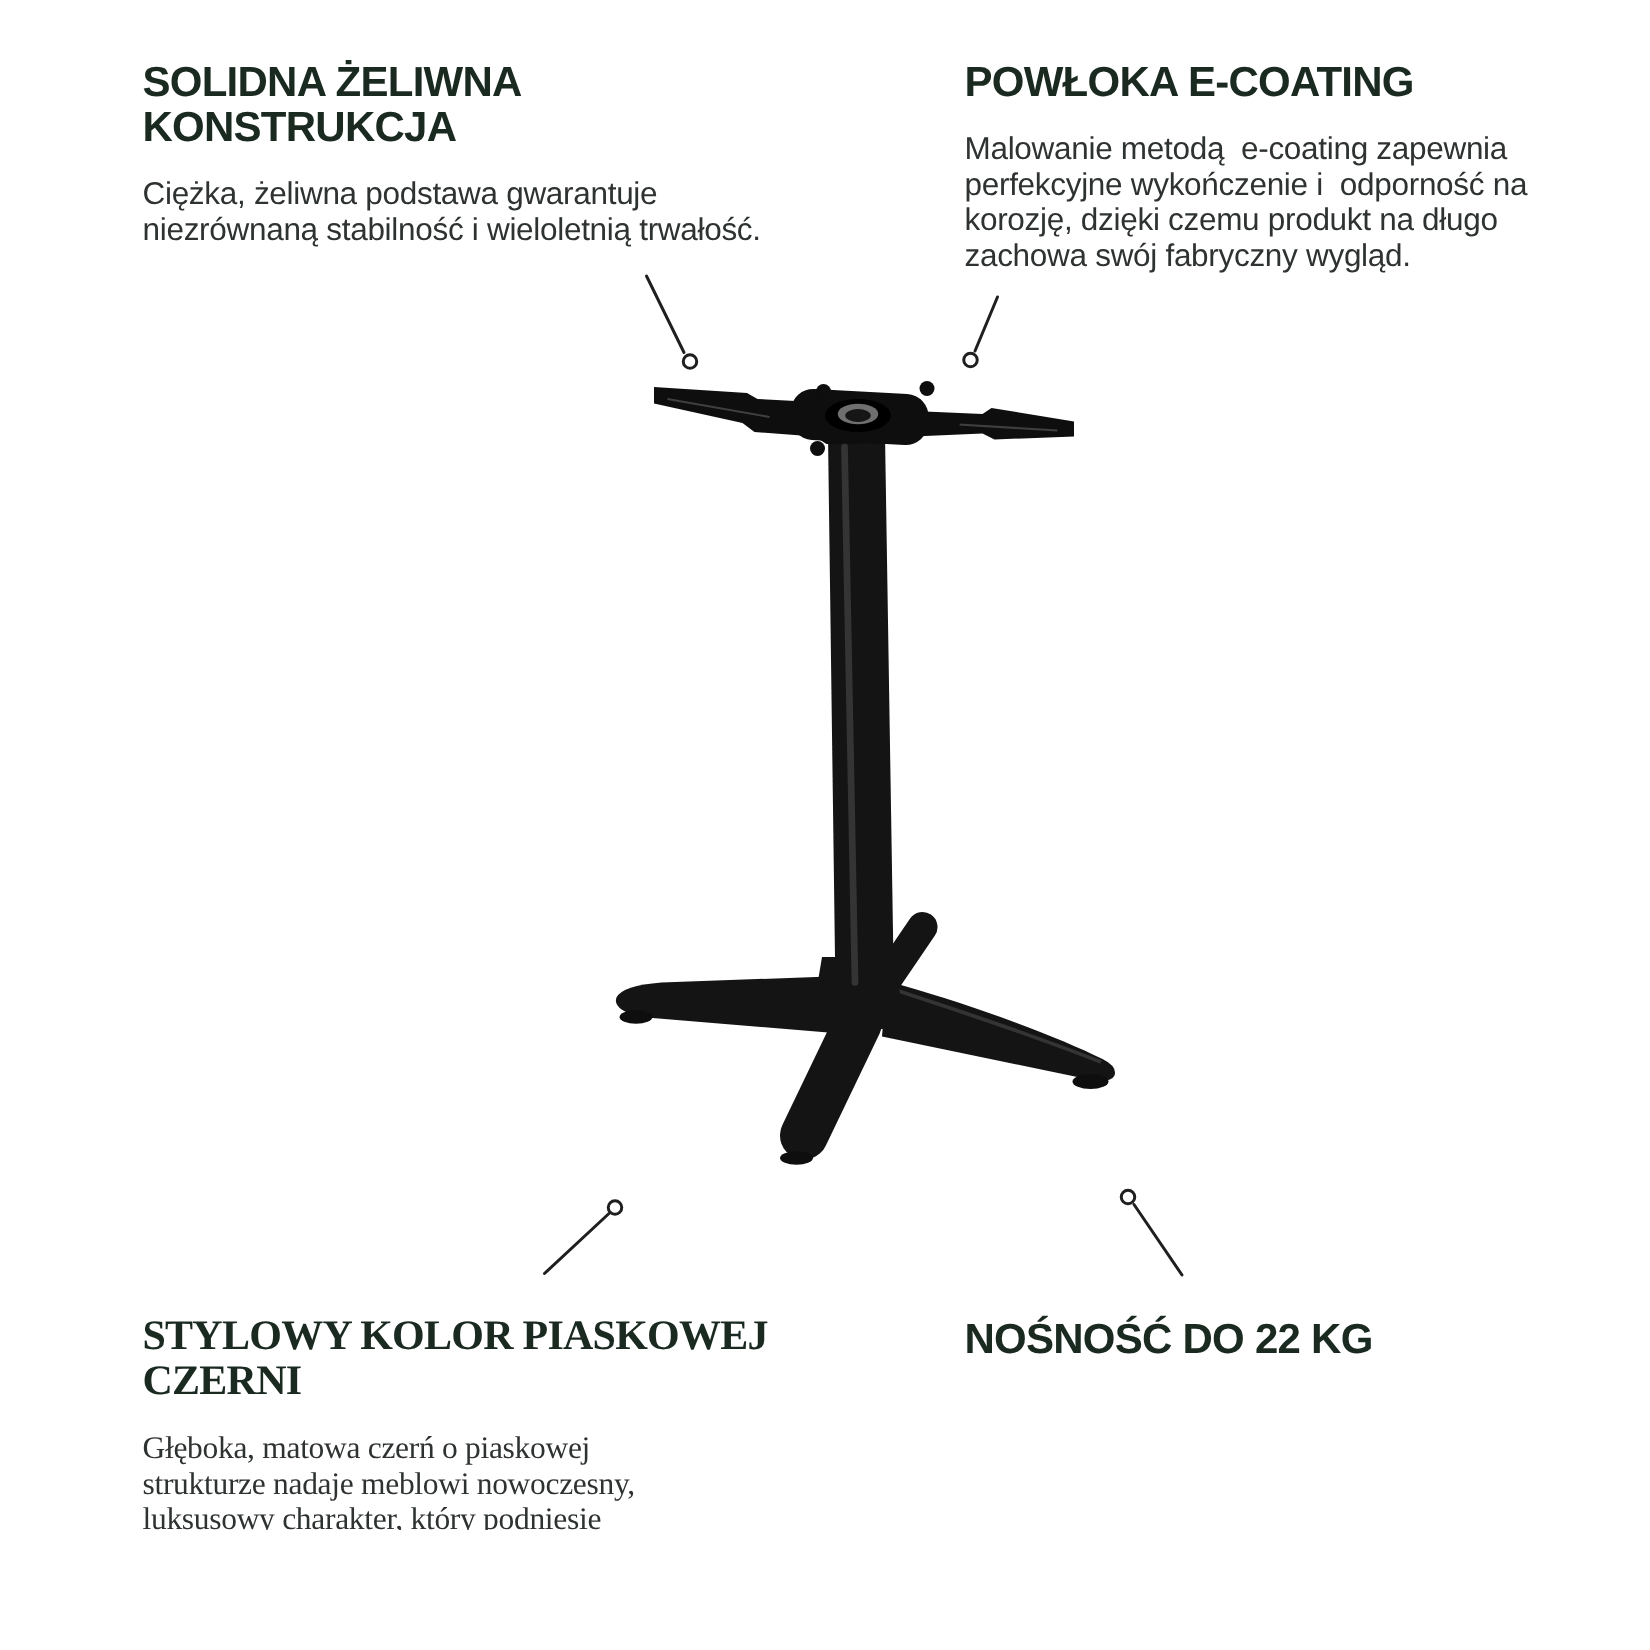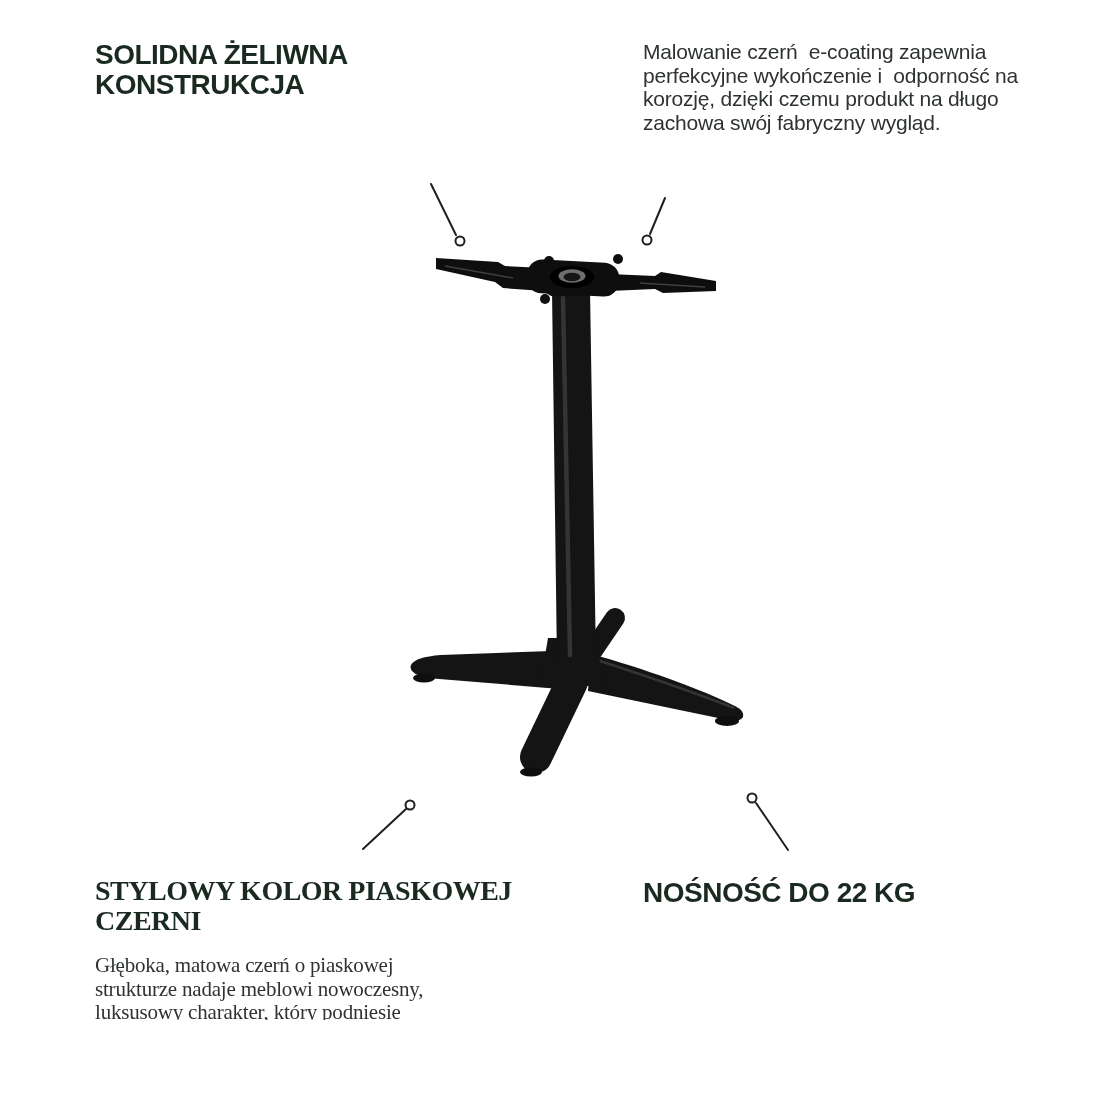--- a/index.html
+++ b/index.html
@@ -120,24 +120,27 @@
       <circle class="callout-dot" cx="367" cy="805" r="4.5"></circle>
 
       <line class="callout-line" x1="745" y1="850" x2="713" y2="803"></line>
       <circle class="callout-dot" cx="709" cy="798" r="4.5"></circle>
     </g>
   </svg>
 
   <section class="feature pos-tl">
     <h2>SOLIDNA ŻELIWNA
 KONSTRUKCJA</h2>
+    <p>Ciężka, żeliwna podstawa gwarantuje
+niezrównaną stabilność i wieloletnią trwałość.</p>
   </section>
 
   <section class="feature pos-tr">
-    <p>Malowanie czerń  e-coating zapewnia
+    <h2>POWŁOKA E-COATING</h2>
+    <p>Malowanie metodą  e-coating zapewnia
 perfekcyjne wykończenie i  odporność na
 korozję, dzięki czemu produkt na długo
 zachowa swój fabryczny wygląd.</p>
   </section>
 
   <section class="feature pos-bl">
     <h2>STYLOWY KOLOR PIASKOWEJ
 CZERNI</h2>
     <p>Głęboka, matowa czerń o piaskowej
 strukturze nadaje meblowi nowoczesny,

